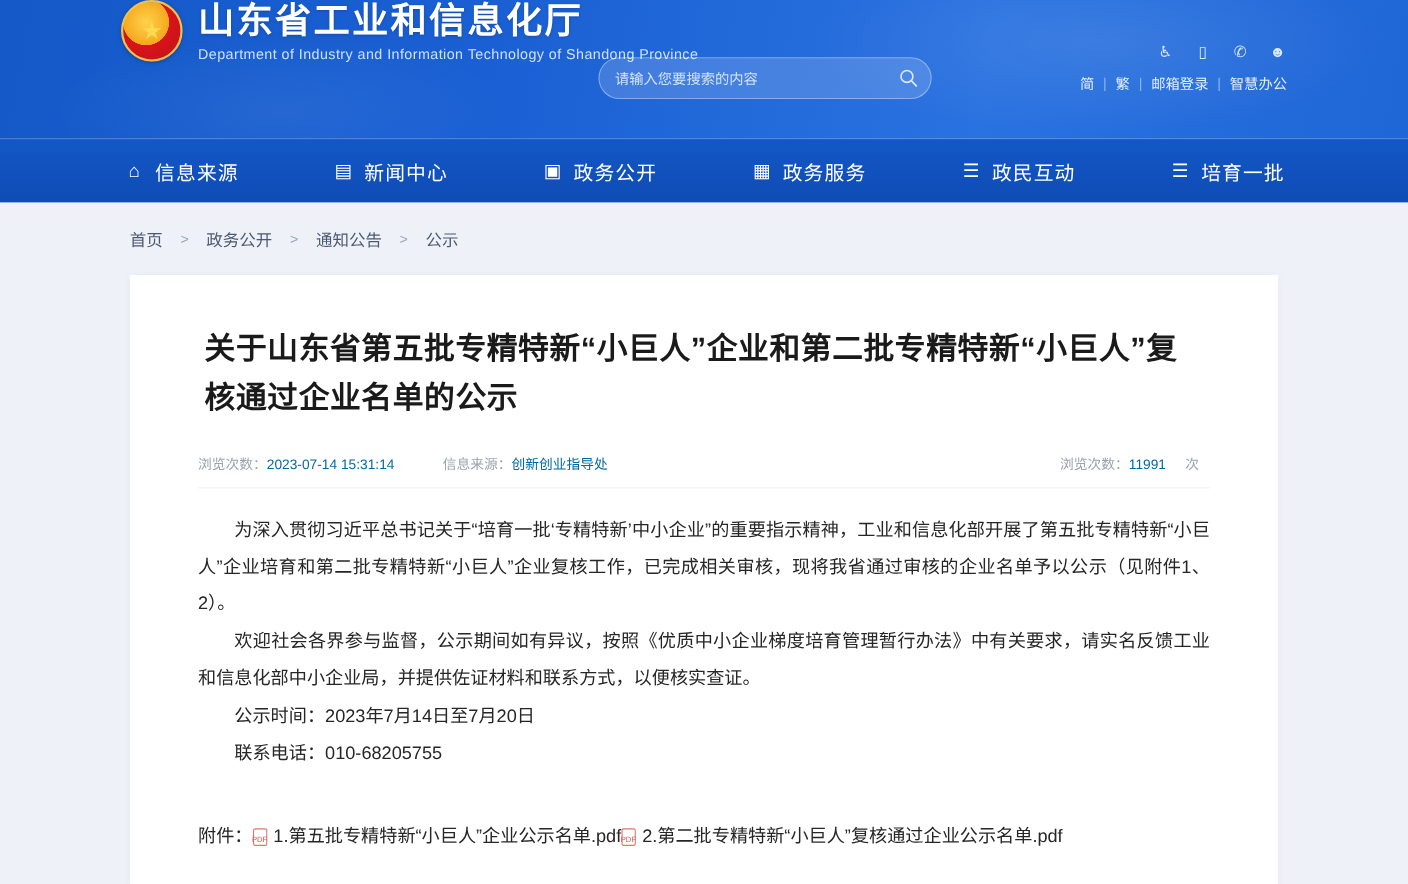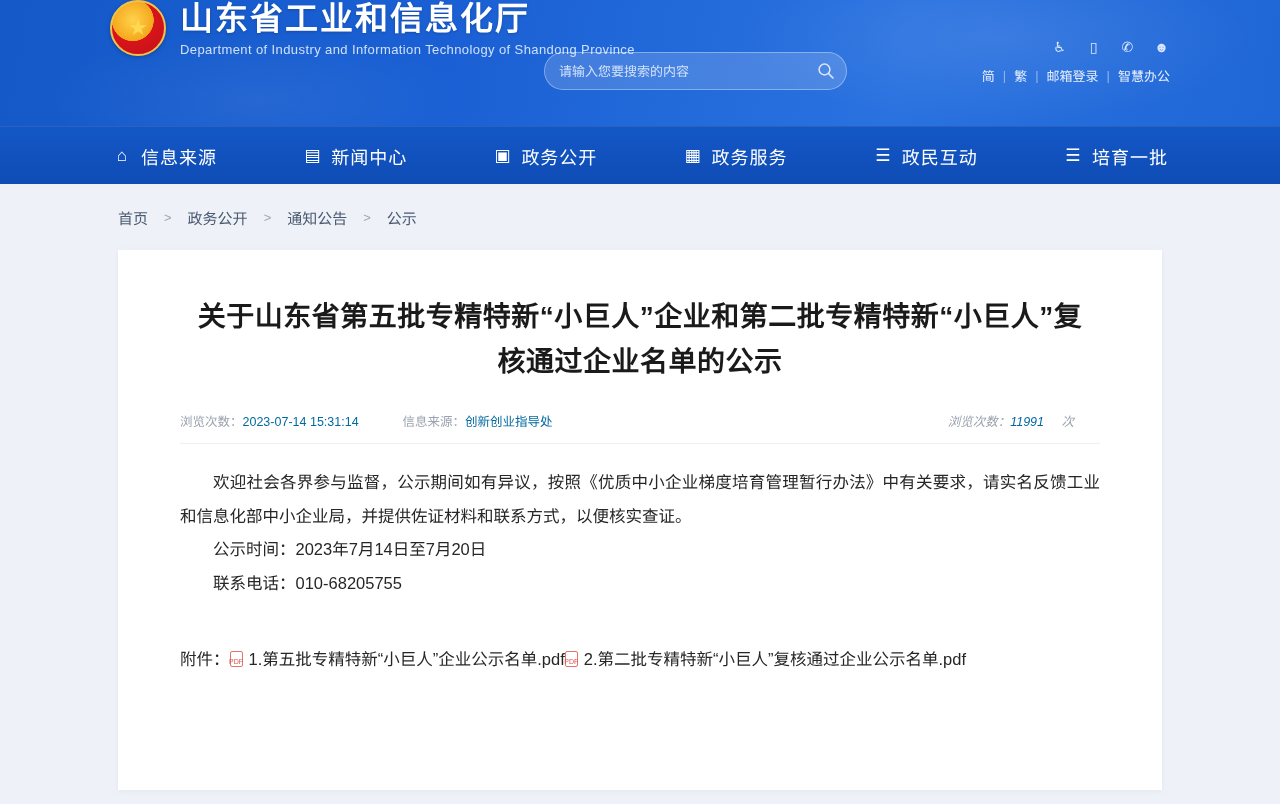--- a/index.html
+++ b/index.html
@@ -138,35 +138,34 @@
 
   
   .paper {
     width: 1044px; margin: 0 auto;
     background: #ffffff;
     min-height: 540px;
     padding: 44px 62px 30px 62px;
     box-shadow: 0 1px 6px rgba(30,60,110,0.06);
   }
   .art-title {
-    text-align: center;
     font-size: 28px; font-weight: bold; color: #1a1a1a;
     line-height: 1.62;
     letter-spacing: 0.5px;
     padding: 0 6px;
   }
   .meta {
     margin-top: 26px;
     display: flex; align-items: center;
     font-size: 12.5px; color: #9aa3ae;
     border-bottom: 1px solid #eceff3;
     padding-bottom: 13px;
   }
   .meta .m-item { margin-right: 44px; }
-  .meta .m-right { margin-left: auto; margin-right: 26px; font-style: italic; }
+  .meta .m-right { margin-left: auto; margin-right: 10px; }
   .meta .m-val { color: #0369a1; }
 
   .body-text {
     margin-top: 22px;
     font-size: 16.5px; color: #262626;
     line-height: 2.05;
     text-align: justify;
   }
   .body-text p { text-indent: 2em; }
   .body-text p.noindent { text-indent: 2em; }
@@ -290,20 +289,21 @@
     <span class="m-item">
       <span>信息来源：</span><span class="m-val">创新创业指导处</span>
     </span>
     <span class="m-right">
       <span>浏览次数：</span><span class="m-val">11991</span>
       <span style="margin-left:14px;">次</span>
     </span>
   </div>
 
   <div class="body-text">
+    <p>为深入贯彻习近平总书记关于“培育一批‘专精特新’中小企业”的重要指示精神，工业和信息化部开展了第五批专精特新“小巨人”企业培育和第二批专精特新“小巨人”企业复核工作，已完成相关审核，现将我省通过审核的企业名单予以公示（见附件1、2）。</p>
     <p>欢迎社会各界参与监督，公示期间如有异议，按照《优质中小企业梯度培育管理暂行办法》中有关要求，请实名反馈工业和信息化部中小企业局，并提供佐证材料和联系方式，以便核实查证。</p>
     <p class="noindent">公示时间：2023年7月14日至7月20日</p>
     <p class="noindent">联系电话：010-68205755</p>
   </div>
 
   <div class="attach">
     <div class="attach-row">
       <span class="attach-label">附件：</span>
       <div class="attach-list">
         <div class="attach-item">

